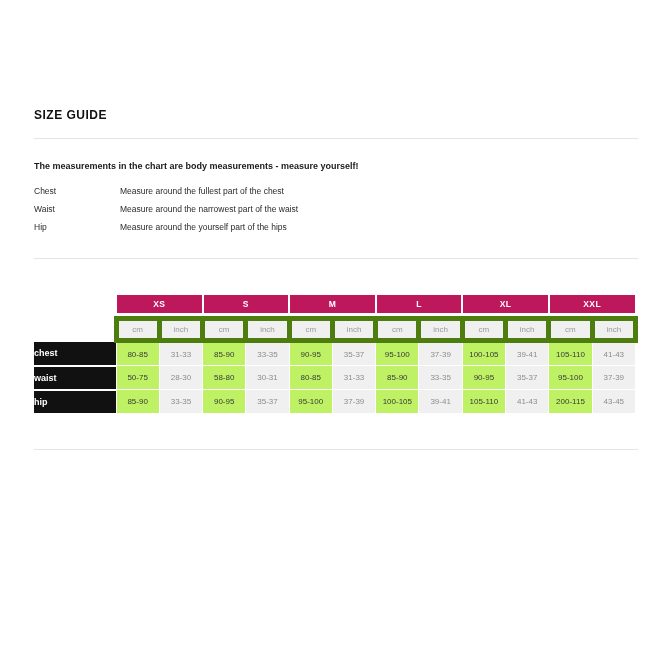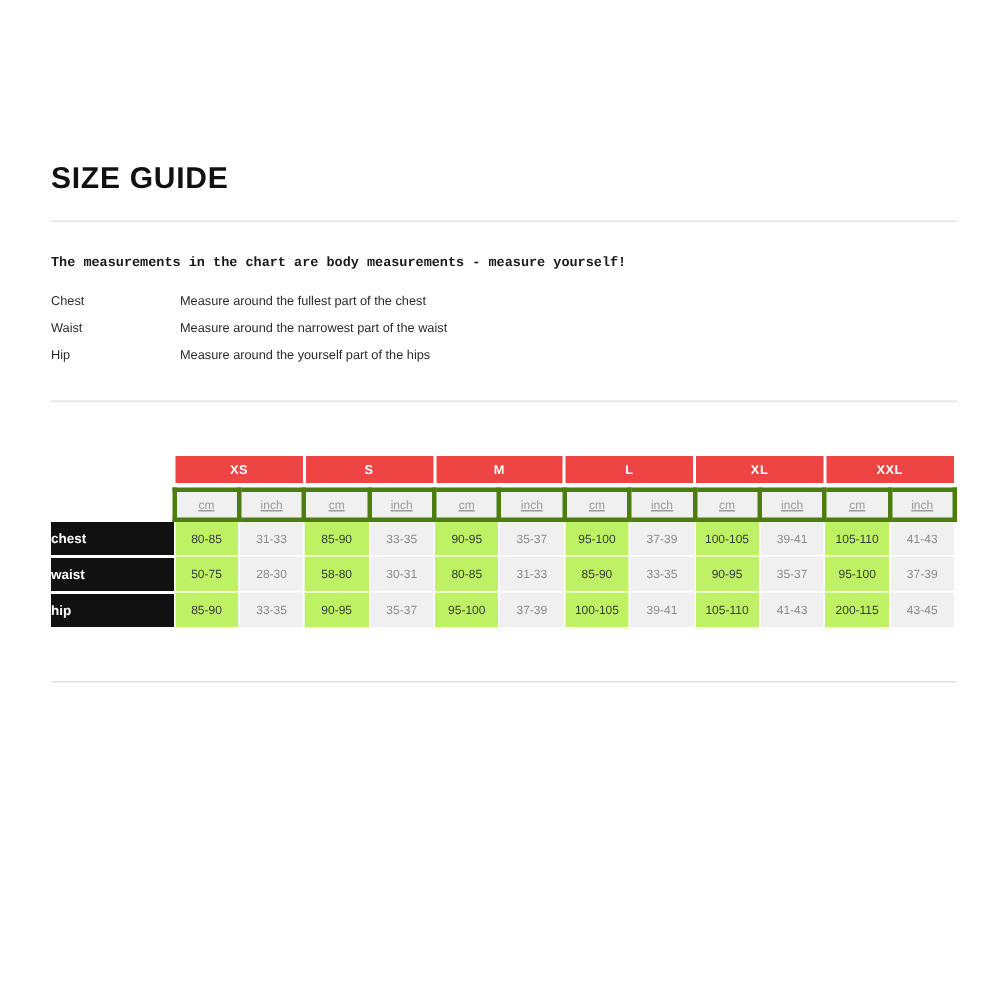--- a/index.html
+++ b/index.html
@@ -15,39 +15,38 @@
     position: relative;
     overflow: hidden;
   }
   .page {
     position: absolute;
     left: 34px;
     top: 0;
     width: 604px;
   }
   .title {
-    font-size: 20px;
+    font-size: 12px;
     font-weight: bold;
     letter-spacing: 0.5px;
     margin: 0;
     padding-top: 108px;
     color: #111111;
   }
   .rule {
     height: 1px;
     background: #e4e4e4;
     width: 100%;
   }
   .rule-title { margin-top: 16px; }
   .intro {
     font-size: 9px;
     font-weight: bold;
     color: #1a1a1a;
     margin-top: 22px;
-    font-family: Liberation Mono, monospace;
   }
   .meas-table {
     width: 100%;
     border-collapse: collapse;
     margin-top: 11px;
     font-size: 8.5px;
   }
   .meas-table td {
     padding: 4px 0;
     vertical-align: top;
@@ -70,38 +69,37 @@
     table-layout: fixed;
   }
   table.size td, table.size th {
     padding: 0;
     margin: 0;
   }
   .corner {
     width: 82px;
   }
   .size-head {
-    background: #ef4444;
+    background: #be185d;
     color: #ffffff;
     font-size: 8.5px;
     font-weight: bold;
     text-align: center;
     height: 18px;
     letter-spacing: 0.4px;
     border-left: 2px solid #ffffff;
     border-right: 2px solid #ffffff;
   }
   .unit-cell {
     background: #f0f0f0;
     color: #9a9a9a;
     font-size: 8px;
     text-align: center;
     height: 17px;
-    border: 3px solid #4d7c0f;
-    text-decoration: underline;
+    border: 5px solid #4d7c0f;
   }
   .row-label {
     background: #111111;
     color: #ffffff;
     font-size: 9px;
     font-weight: bold;
     height: 22px;
     padding-left: 10px;
     border-top: 2px solid #ffffff;
     border-bottom: 2px solid #ffffff;

